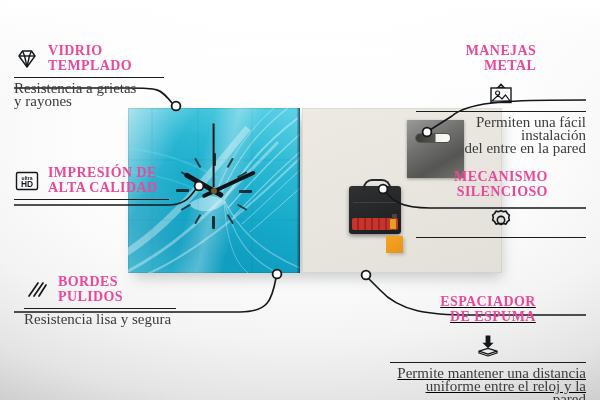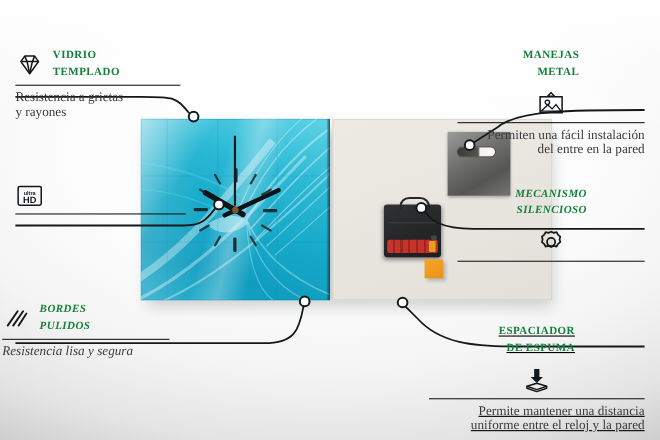--- a/index.html
+++ b/index.html
@@ -106,27 +106,27 @@
     box-shadow:2px 2px 3px rgba(0,0,0,.18);
   }
 
   
   .lines{position:absolute;inset:0;}
 
   
   .callout{position:absolute;}
   .co-head{display:flex;align-items:center;gap:8px;}
   .co-title{
-    font-size:10px;line-height:14.5px;letter-spacing:.4px;
-    color:#15803d;font-variant:small-caps;font-weight:700;
+    font-size:14px;line-height:14.5px;letter-spacing:.4px;
+    color:#ec4899;font-variant:small-caps;font-weight:700;
     text-transform:uppercase;white-space:pre-line;
   }
   .co-rule{height:1px;background:#1b1c1e;margin:4px 0 4px;}
   .co-sub{
-    font-size:12px;line-height:13px;color:#3a3b3d;white-space:pre-line;
+    font-size:15px;line-height:13px;color:#3a3b3d;white-space:pre-line;
   }
   .callout.right .co-head{flex-direction:column;justify-content:flex-start;}
   .callout.right .co-title{text-align:right;}
   .callout.right .co-sub{text-align:right;}
   .ico{width:26px;height:24px;flex:0 0 26px;display:block;}
 </style>
 </head>
 <body>
 
 <div id="stage">
@@ -278,25 +278,27 @@
 y rayones</div>
   </div>
 
   <div class="callout left" style="left:14px;top:166px;width:155px;">
     <div class="co-head">
       <svg class="ico" viewBox="0 0 26 24">
         <rect x="2.5" y="3.5" width="21" height="17" fill="none" stroke="#15181b" stroke-width="1.4" rx="1.5"></rect>
         <text x="13" y="11" font-family="Liberation Sans, sans-serif" font-size="5" font-weight="700" text-anchor="middle" fill="#15181b">ultra</text>
         <text x="13" y="18.4" font-family="Liberation Sans, sans-serif" font-size="8.4" font-weight="700" text-anchor="middle" fill="#15181b">HD</text>
       </svg>
-    </div>
-    <div class="co-rule"></div>
-  </div>
-
-  <div class="callout left" style="left:2px;top:275px;width:152px;font-style:italic;">
+      <div class="co-title">IMPRESIÓN DE
+ALTA CALIDAD</div>
+    </div>
+    <div class="co-rule"></div>
+  </div>
+
+  <div class="callout left" style="left:24px;top:275px;width:152px;">
     <div class="co-head">
       <svg class="ico" viewBox="0 0 24 24">
         <g stroke="#15181b" stroke-width="1.7" stroke-linecap="round">
           <path d="M4,18 L13,5"></path>
             <path d="M9,18 L18,5"></path>
             <path d="M14,18 L21,7"></path>
         </g>
       </svg>
       <div class="co-title">BORDES
 PULIDOS</div>
@@ -314,21 +316,21 @@
         <rect x="3" y="6" width="20" height="14.5" fill="none" stroke="#15181b" stroke-width="1.4"></rect>
         <circle cx="9.6" cy="11" r="2" fill="none" stroke="#15181b" stroke-width="1.2"></circle>
         <path d="M4,19 L10,13.4 L14,17 L17.5,13 L22,19 Z" fill="none" stroke="#15181b" stroke-width="1.2"></path>
       </svg>
     </div>
     <div class="co-rule"></div>
     <div class="co-sub">Permiten una fácil instalación
 del entre en la pared</div>
   </div>
 
-  <div class="callout right" style="right:14px;top:170px;width:170px;font-style:italic;">
+  <div class="callout right" style="right:14px;top:170px;width:170px;">
     <div class="co-head">
       <div class="co-title">MECANISMO
 SILENCIOSO</div>
       <svg class="ico" viewBox="0 0 24 24">
         <g fill="none" stroke="#15181b" stroke-width="1.5" stroke-linejoin="round">
           <path d="M12,3.4 l2.3,1.0 2.3,-0.6 1.3,2.2 1.8,1.5 -0.6,2.3 0.6,2.3 -1.8,1.5 -1.3,2.2 -2.3,-0.6 -2.3,1.0 -2.3,-1.0 -2.3,0.6 -1.3,-2.2 -1.8,-1.5 0.6,-2.3 -0.6,-2.3 1.8,-1.5 1.3,-2.2 2.3,0.6 Z"></path>
           <circle cx="12" cy="12" r="3.4"></circle>
         </g>
       </svg>
     </div>

